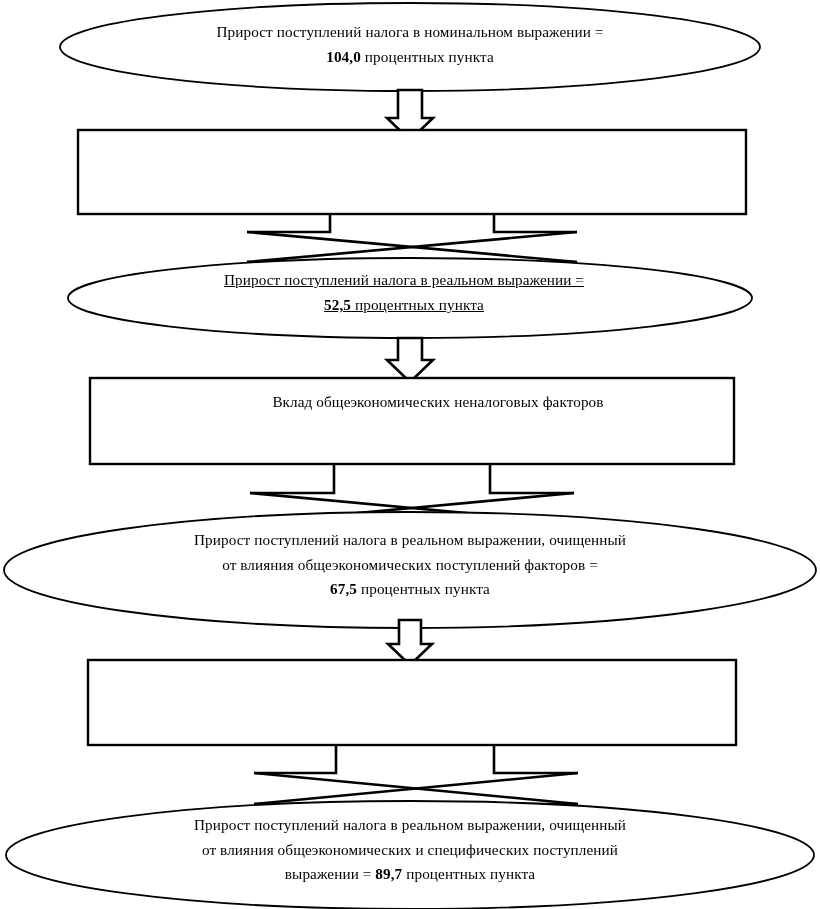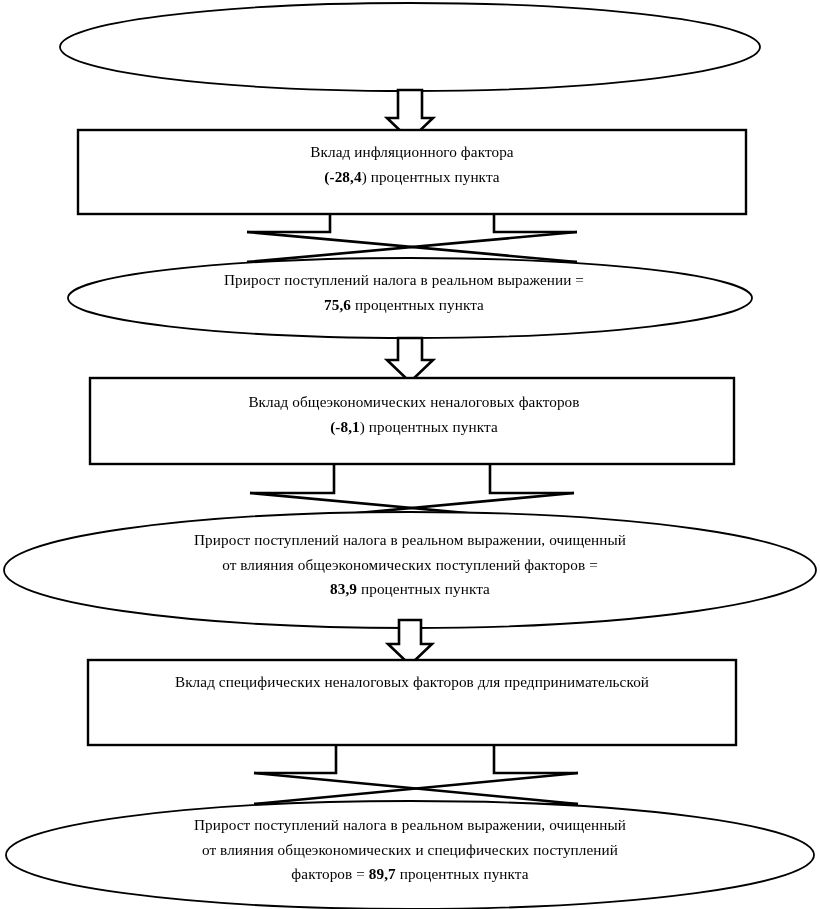--- a/index.html
+++ b/index.html
@@ -89,45 +89,43 @@
       <polyline points="336,745 336,773 254,773"></polyline>
       <polyline points="494,745 494,773 578,773"></polyline>
       <line x1="254" y1="773" x2="578" y2="804"></line>
       <line x1="578" y1="773" x2="254" y2="804"></line>
       <line x1="254" y1="804" x2="578" y2="804"></line>
     </g>
 
     <ellipse cx="410" cy="855" rx="404" ry="54" fill="#ffffff" stroke="#000000" stroke-width="1.8"></ellipse>
   </svg>
 
-
-  <div class="node-text" style="left:78px; top:140px; width:668px;">
-    <span class="ln">Вклад инфляционного фактора</span>
-    <span class="ln"><b>(</b><b>-28,4</b><span>) процентных пункта</span></span>
+  <div class="node-text" style="left:0; top:20px; width:820px;">
+    <span class="ln">Прирост поступлений налога в номинальном выражении =</span>
+    <span class="ln"><b>104,0</b><span> процентных пункта</span></span>
   </div>
 
-  <div class="node-text" style="left:0; top:268px; width:808px;">
+
+  <div class="node-text" style="left:0; top:268px; width:808px;text-decoration:underline;">
     <span class="ln">Прирост поступлений налога в реальном выражении =</span>
-    <span class="ln"><b>75,6</b><span> процентных пункта</span></span>
+    <span class="ln"><b>52,5</b><span> процентных пункта</span></span>
   </div>
 
-  <div class="node-text" style="left:90px; top:390px; width:648px;">
+  <div class="node-text" style="left:90px; top:390px; width:648px;padding-left:24px;">
     <span class="ln">Вклад общеэкономических неналоговых факторов</span>
-    <span class="ln"><b>(</b><b>-8,1</b><span>) процентных пункта</span></span>
   </div>
 
   <div class="node-text" style="left:0; top:528px; width:820px;">
     <span class="ln">Прирост поступлений налога в реальном выражении, очищенный</span>
     <span class="ln">от влияния общеэкономических поступлений факторов =</span>
-    <span class="ln"><b>83,9</b><span> процентных пункта</span></span>
+    <span class="ln"><b>67,5</b><span> процентных пункта</span></span>
   </div>
 
   <div class="node-text" style="left:88px; top:670px; width:648px;">
-    <span class="ln">Вклад специфических неналоговых факторов для предпринимательской</span>
   </div>
 
   <div class="node-text" style="left:0; top:813px; width:820px;">
     <span class="ln">Прирост поступлений налога в реальном выражении, очищенный</span>
     <span class="ln">от влияния общеэкономических и специфических поступлений</span>
-    <span class="ln"><span>факторов = </span><b>89,7</b><span> процентных пункта</span></span>
+    <span class="ln"><span>выражении = </span><b>89,7</b><span> процентных пункта</span></span>
   </div>
 
 </div>
 
 </body></html>

